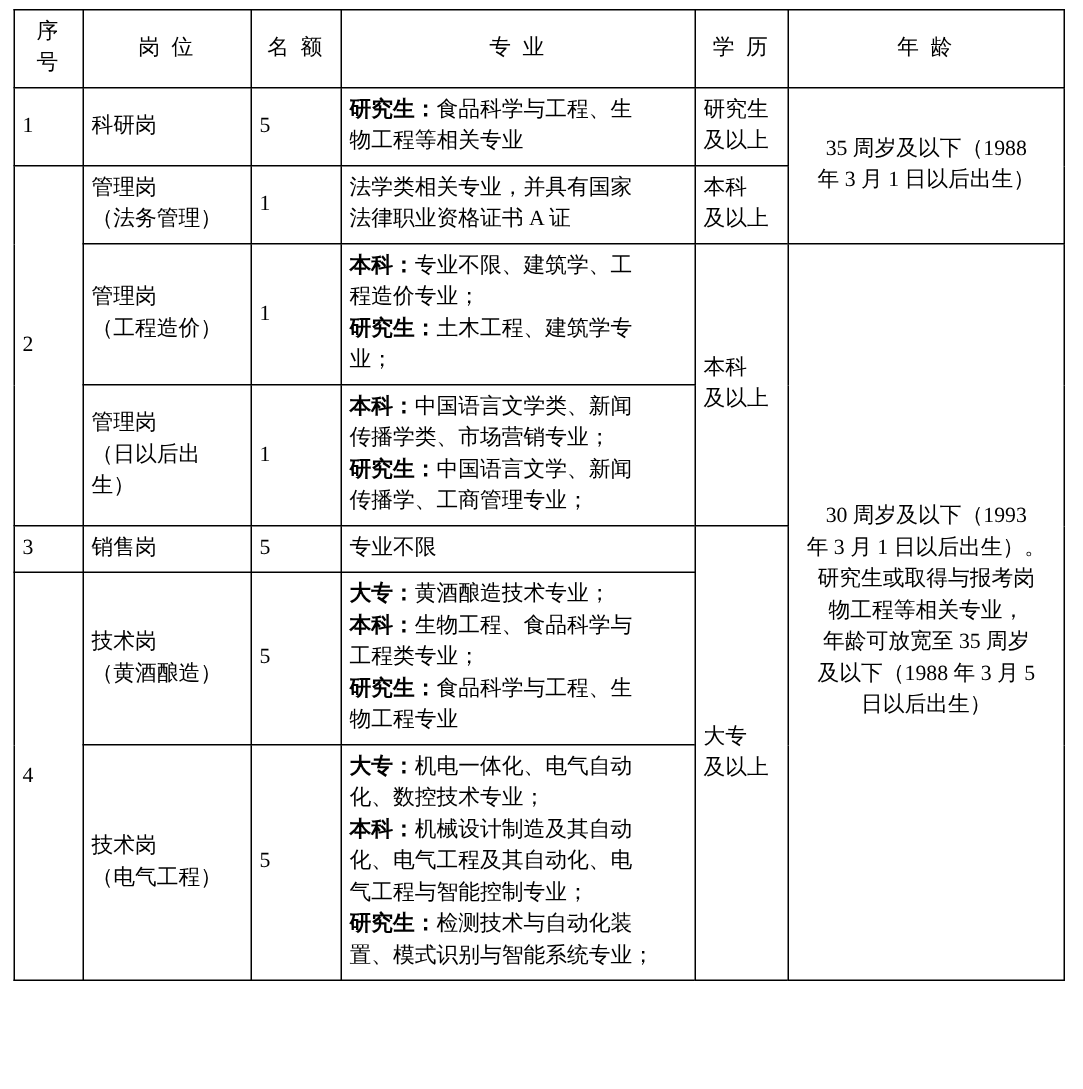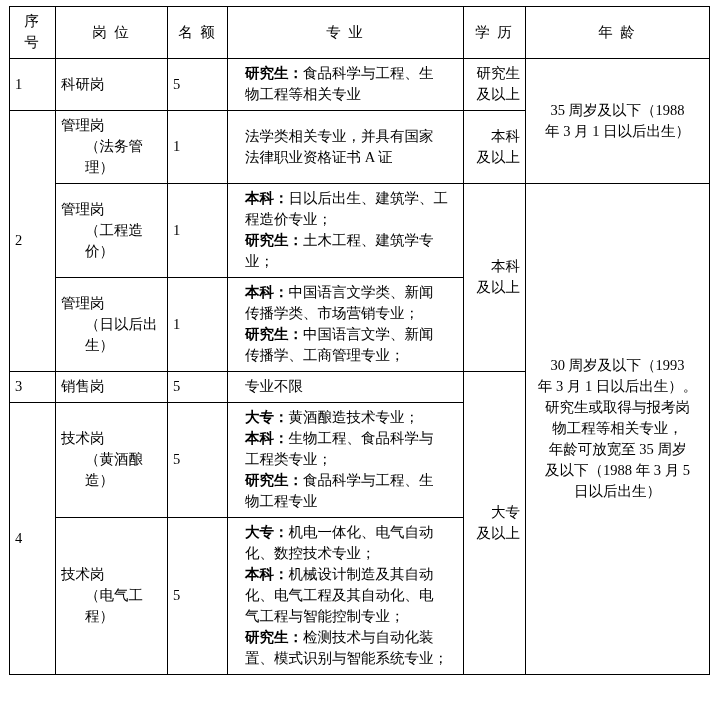--- a/index.html
+++ b/index.html
@@ -56,23 +56,23 @@
   }
   td.age {
     text-align: center;
     vertical-align: top;
     padding: 8px 8px 8px 8px;
     line-height: 1.75;
   }
   td.age.mid { vertical-align: middle; }
   .b { font-weight: bold; }
   .post-line { display: block; }
-  .post-sub { display: block; margin-left: 24px; }
-  .major-line { display: block; margin-left: 12px; }
-  .edu-cell { line-height: 1.5; text-align: right; }
+  .post-sub { display: block; }
+  .major-line { display: block; }
+  .edu-cell { line-height: 1.5; }
 </style>
 </head>
 <body>
 
 <div id="sheet">
   <table class="recruit">
     <colgroup>
       <col class="c-seq">
         <col class="c-post">
         <col class="c-num">
@@ -125,21 +125,21 @@
         </td>
       </tr>
 
       <tr>
         <td>
           <span class="post-line">管理岗</span>
           <span class="post-sub">（工程造价）</span>
         </td>
         <td>1</td>
         <td class="major">
-          <span class="major-line"><span class="b">本科：</span><span>日以后出生、建筑学、工</span></span>
+          <span class="major-line"><span class="b">本科：</span><span>专业不限、建筑学、工</span></span>
           <span class="major-line"><span>程造价专业；</span></span>
           <span class="major-line"><span class="b">研究生：</span><span>土木工程、建筑学专</span></span>
           <span class="major-line"><span>业；</span></span>
         </td>
         <td class="edu-cell" rowspan="2">
           本科<br>及以上
         </td>
         <td class="age" rowspan="5">
           <span>30 周岁及以下（1993</span><br>
           <span>年 3 月 1 日以后出生）。</span><br>

